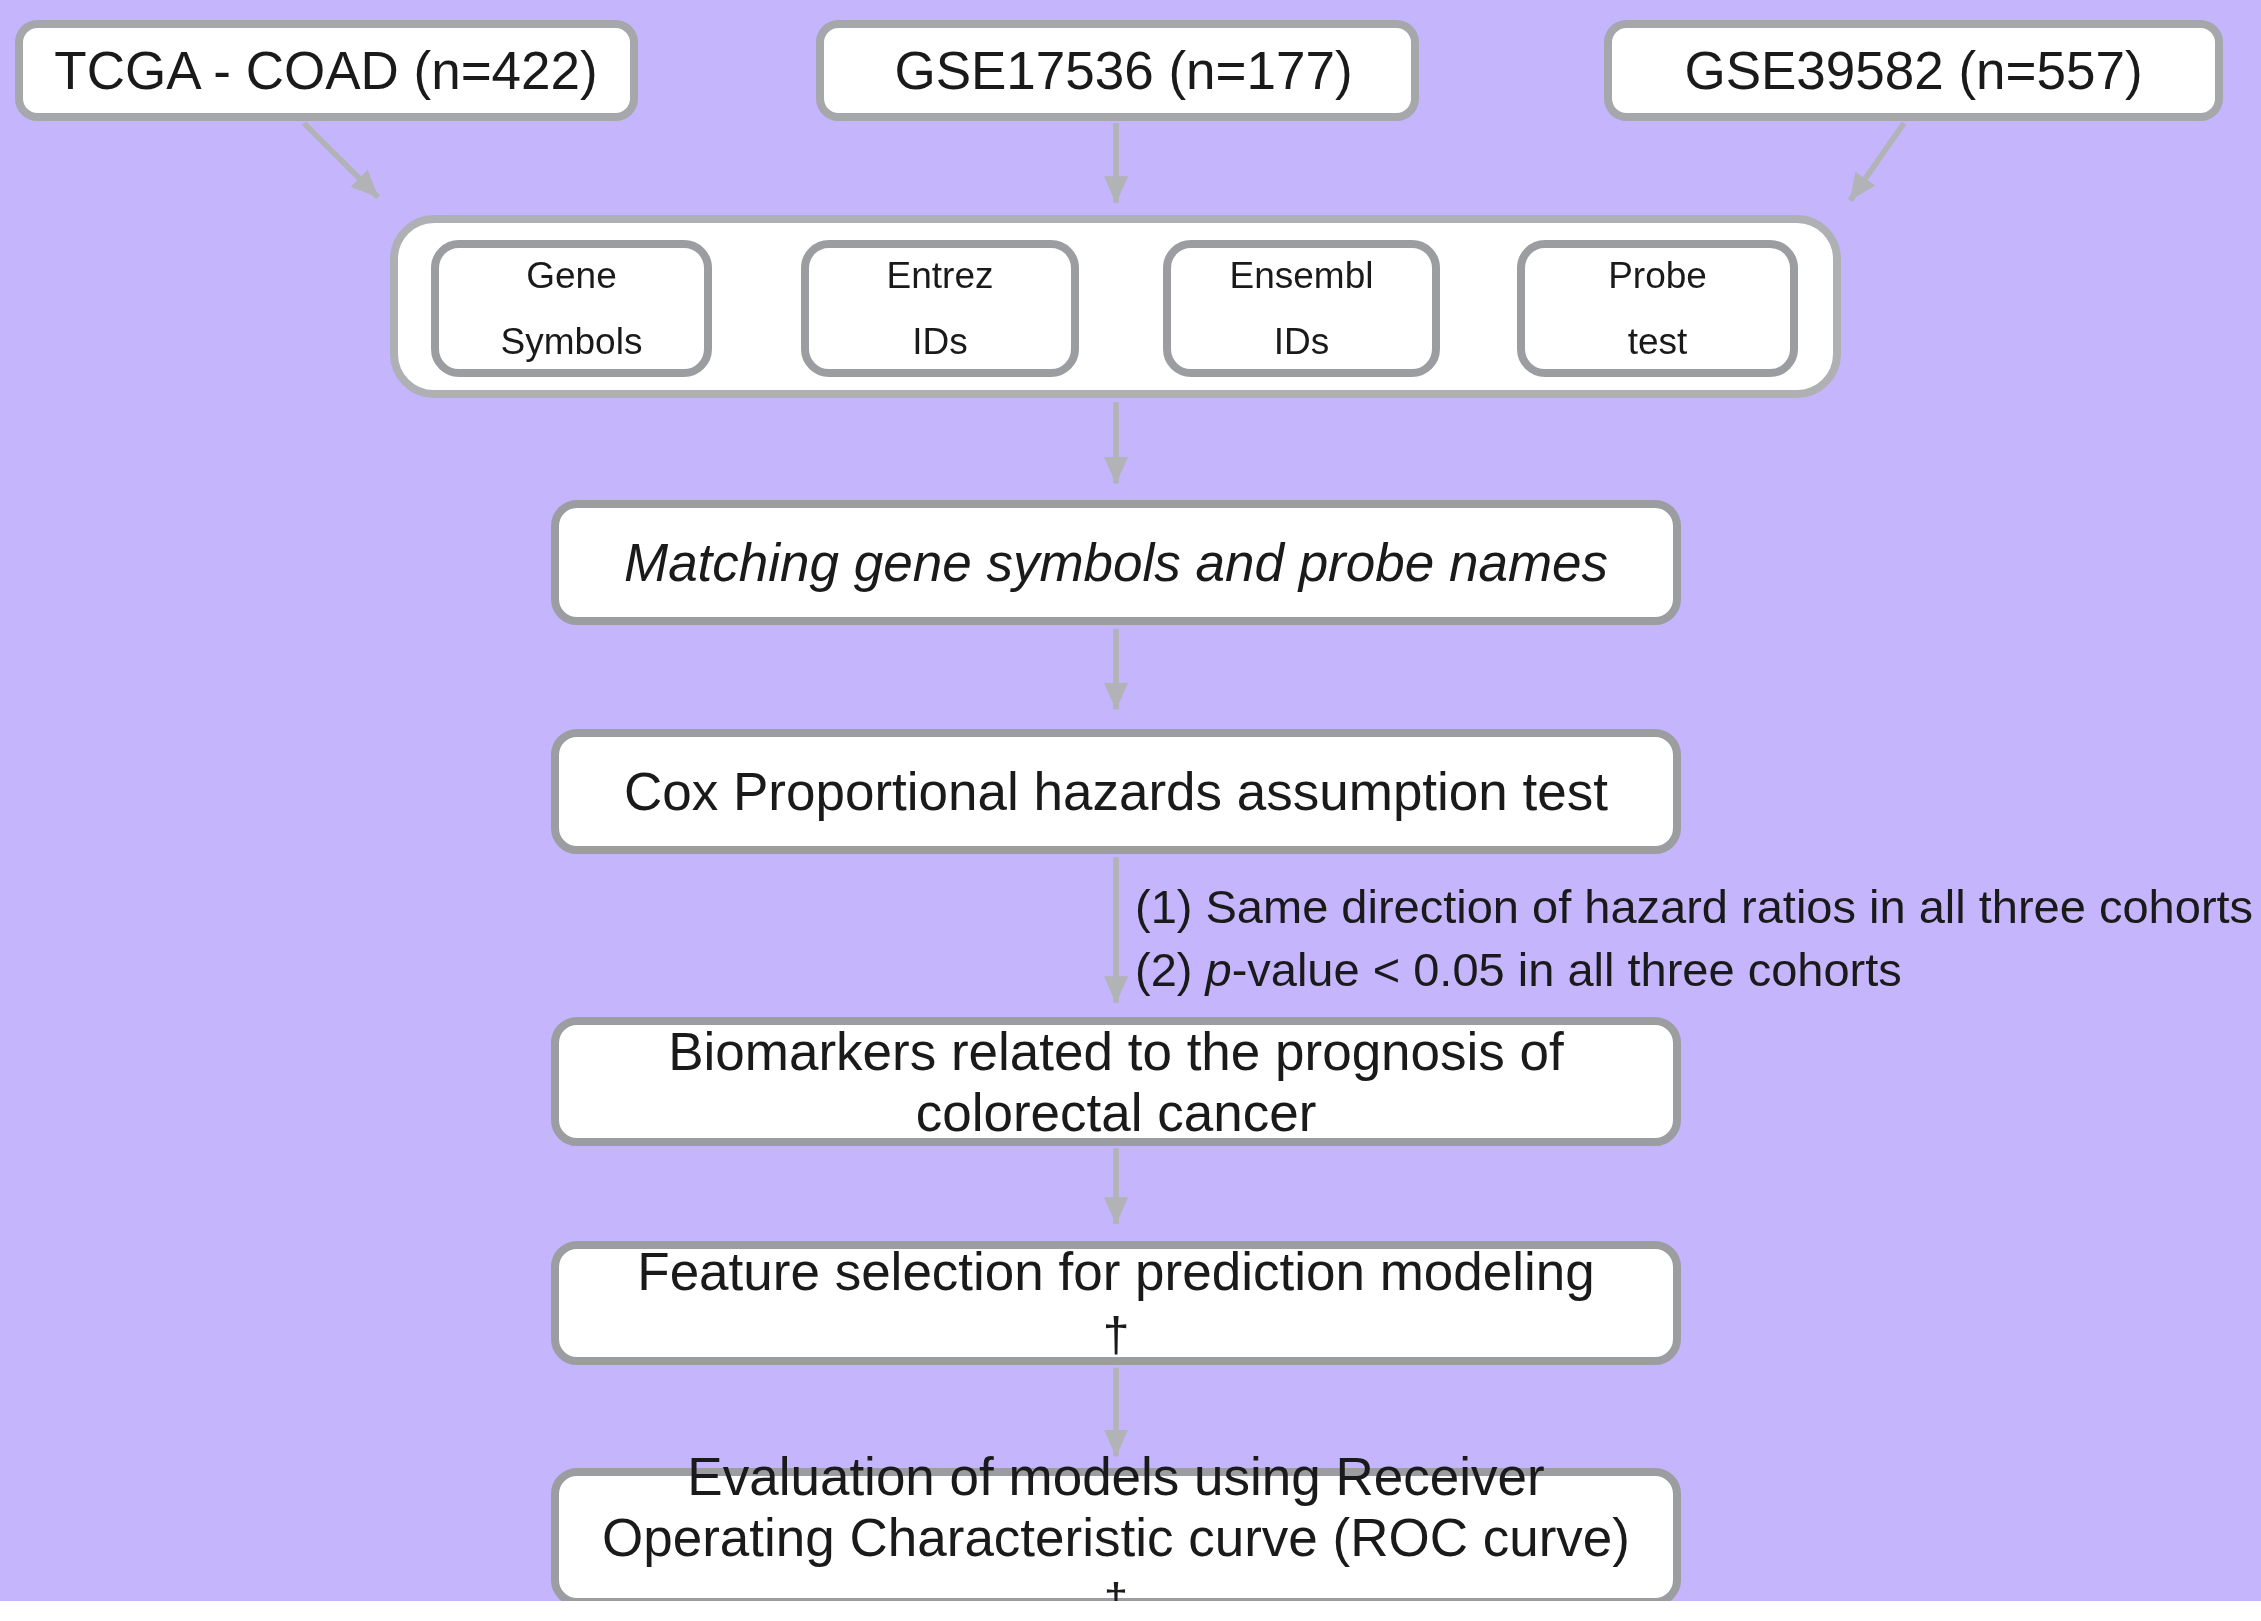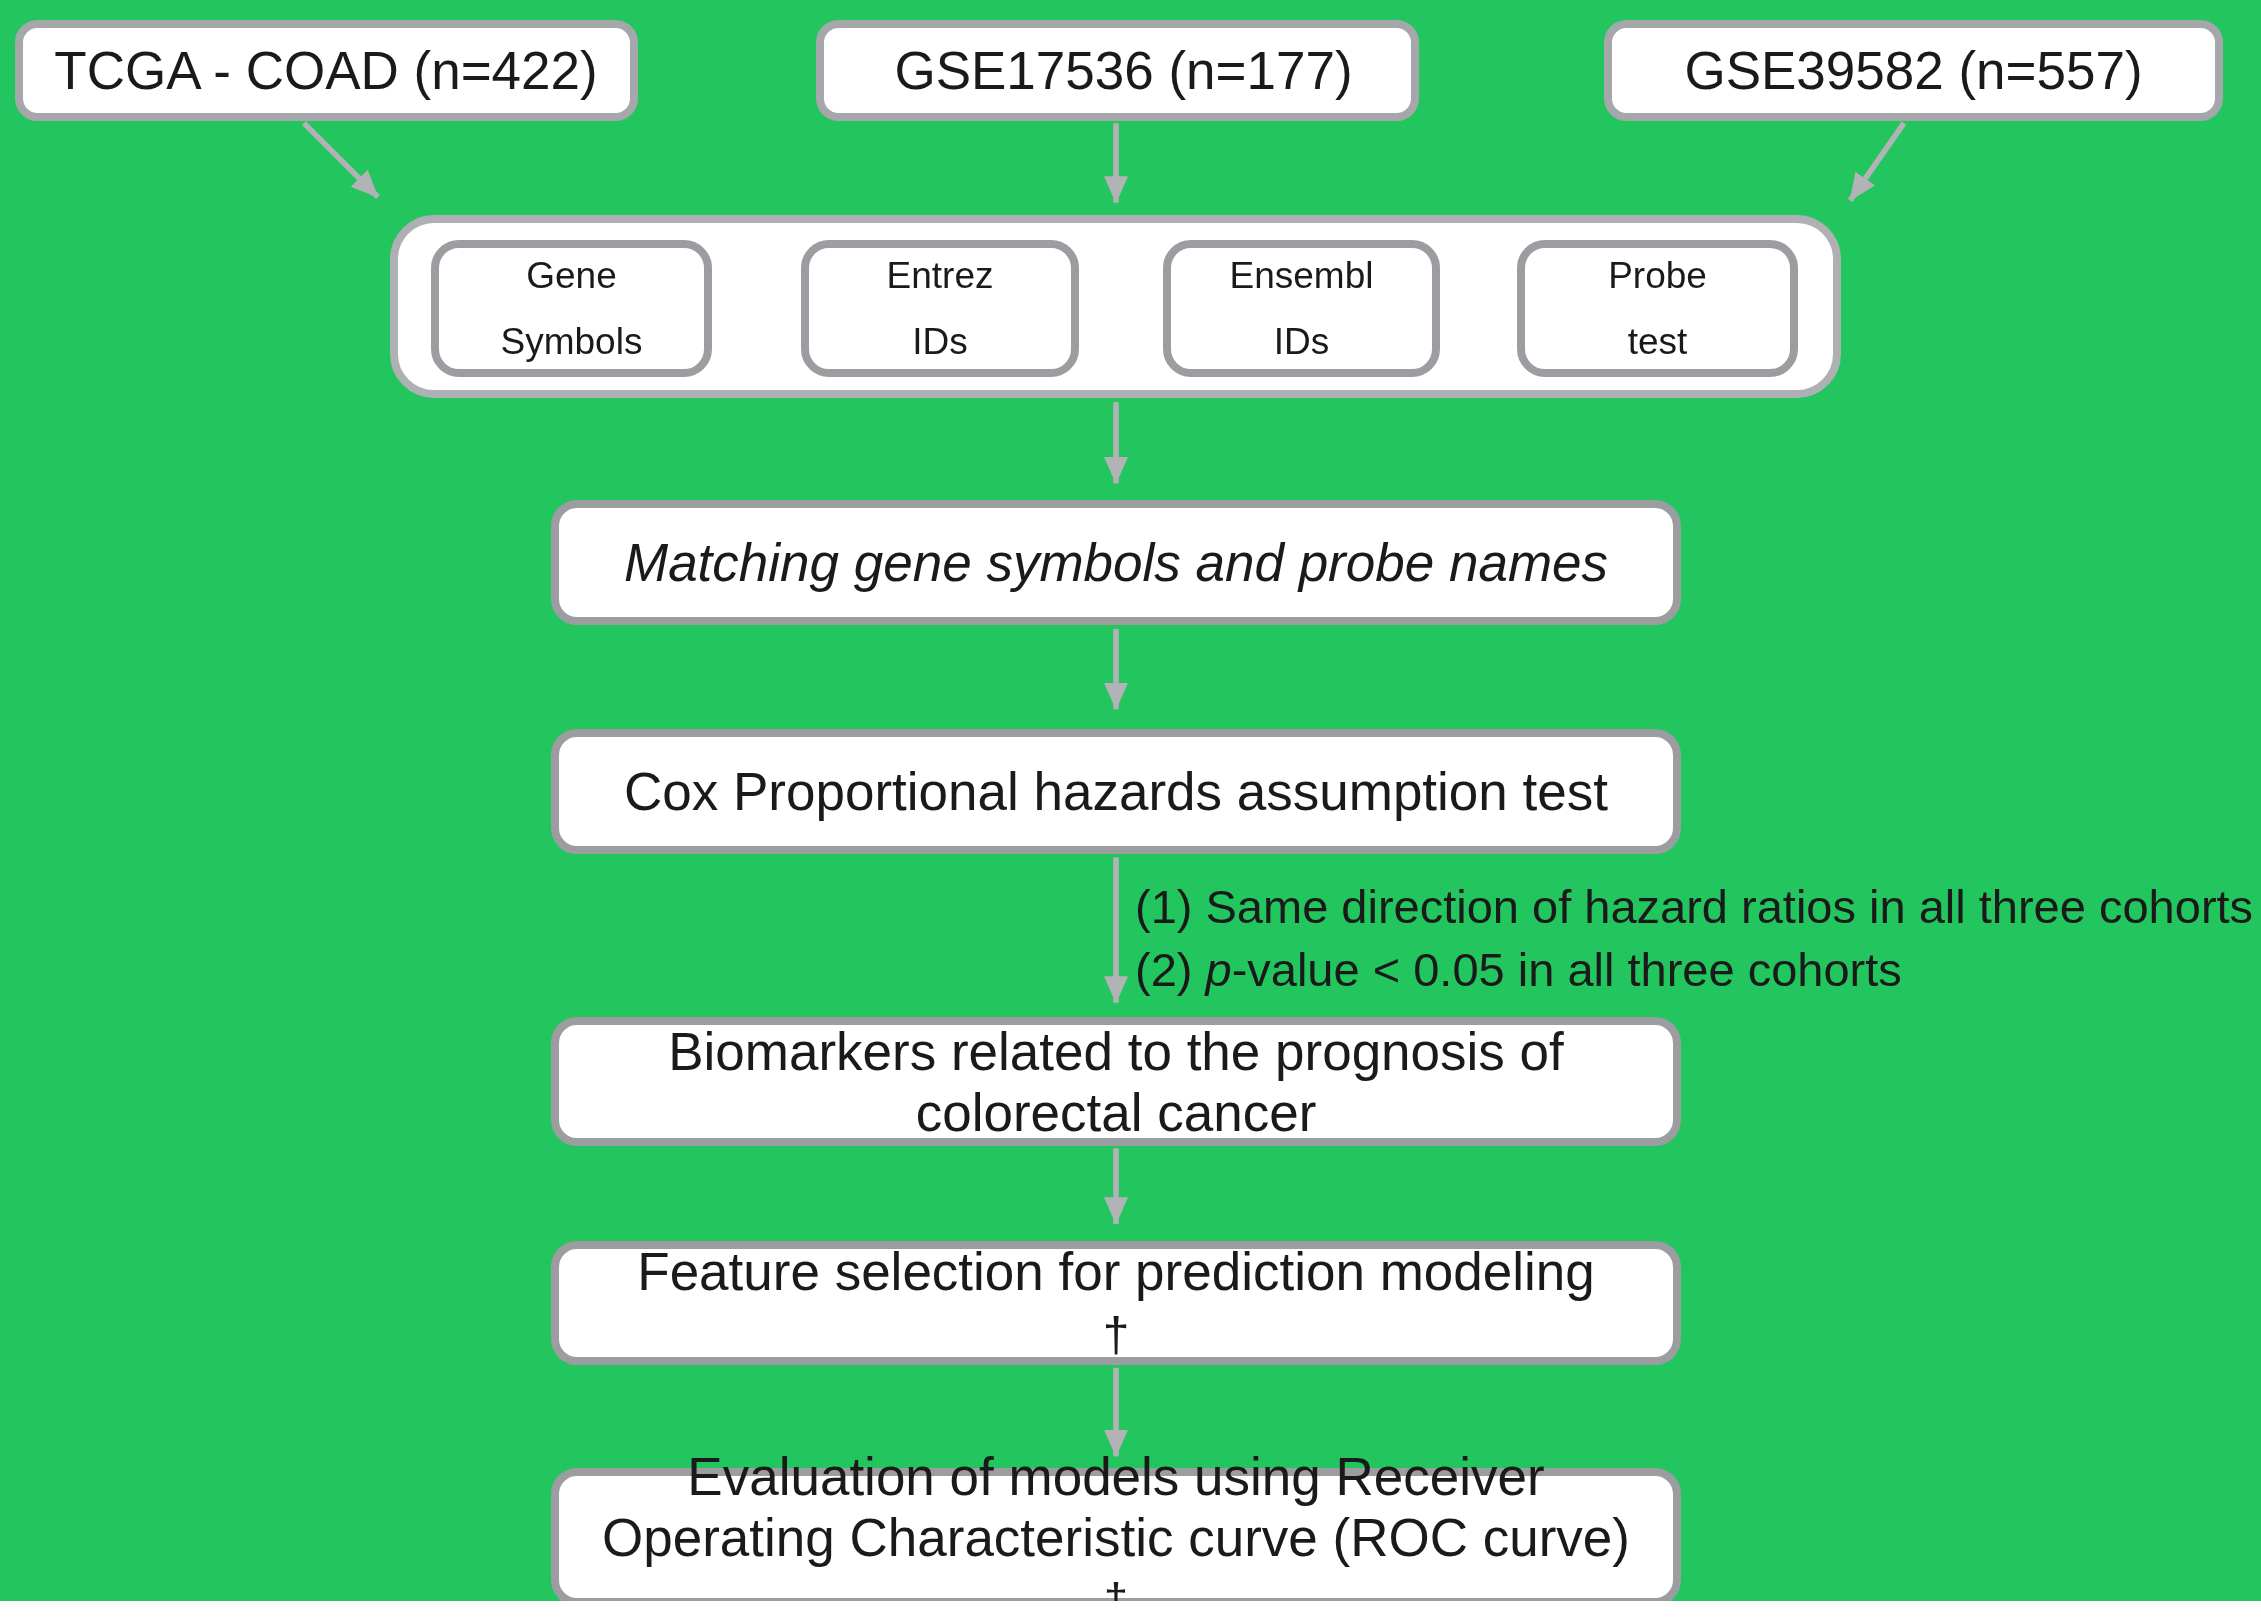--- a/index.html
+++ b/index.html
@@ -10,21 +10,21 @@
     --arrow: #b1b3b6;
     --text: #1a1a1a;
   }
   * { margin: 0; padding: 0; box-sizing: border-box; }
   html, body { background: #ffffff; }
   body { font-family: "Liberation Sans", sans-serif; }
   #canvas {
     position: relative;
     width: 2261px;
     height: 1601px;
-    background: #22c55e;
+    background: #c4b5fd;
     overflow: hidden;
     color: var(--text);
   }
   #connectors {
     position: absolute;
     left: 0; top: 0;
     width: 2261px;
     height: 1622px;
   }
   #connectors line { stroke: var(--arrow); stroke-width: 7; }

